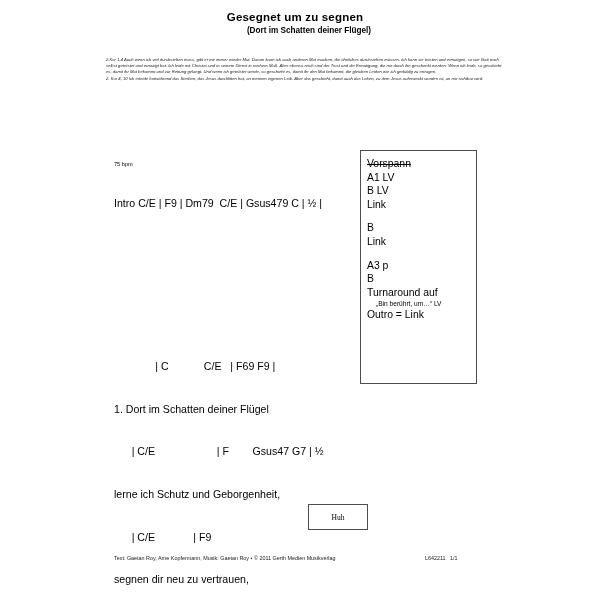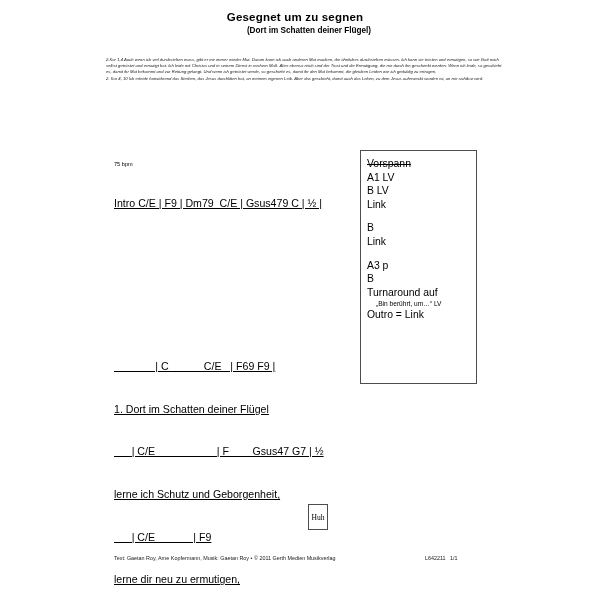--- a/index.html
+++ b/index.html
@@ -76,21 +76,20 @@
     line-height: 14.2px;
     white-space: pre;
   }
   .bpm {
     font-size: 5.6px;
     line-height: 7px;
     white-space: pre;
   }
   .line {
     white-space: pre;
-    text-decoration: underline;
   }
   .spacer {
     height: 14.2px;
   }
   .spacer-sm {
     height: 7px;
   }
 
   
   .structure-box {
@@ -120,21 +119,21 @@
     font-size: 6.6px;
     line-height: 9px;
     padding-left: 9px;
   }
 
   
   .huh-box {
     position: absolute;
     left: 308px;
     top: 504px;
-    width: 20px;
+    width: 60px;
     height: 26px;
     border: 1px solid #4d4d4d;
     background: #ffffff;
     box-sizing: border-box;
     display: flex;
     align-items: center;
     justify-content: center;
     font-family: "Liberation Serif", serif;
     font-size: 7.6px;
   }
@@ -184,21 +183,21 @@
 
     <div class="spacer"></div>
     <div class="spacer-sm"></div>
 
     
     <div class="line">              | C            C/E   | F69 F9 |</div>
     <div class="line">1. Dort im Schatten deiner Flügel</div>
     <div class="line">      | C/E                     | F        Gsus47 G7 | ½</div>
     <div class="line">lerne ich Schutz und Geborgenheit,</div>
     <div class="line">      | C/E             | F9</div>
-    <div class="line">lerne dir neu zu ermutigen,</div>
+    <div class="line">segnen dir neu zu vertrauen,</div>
     
     
 
     
 
     
     
     
     
     

